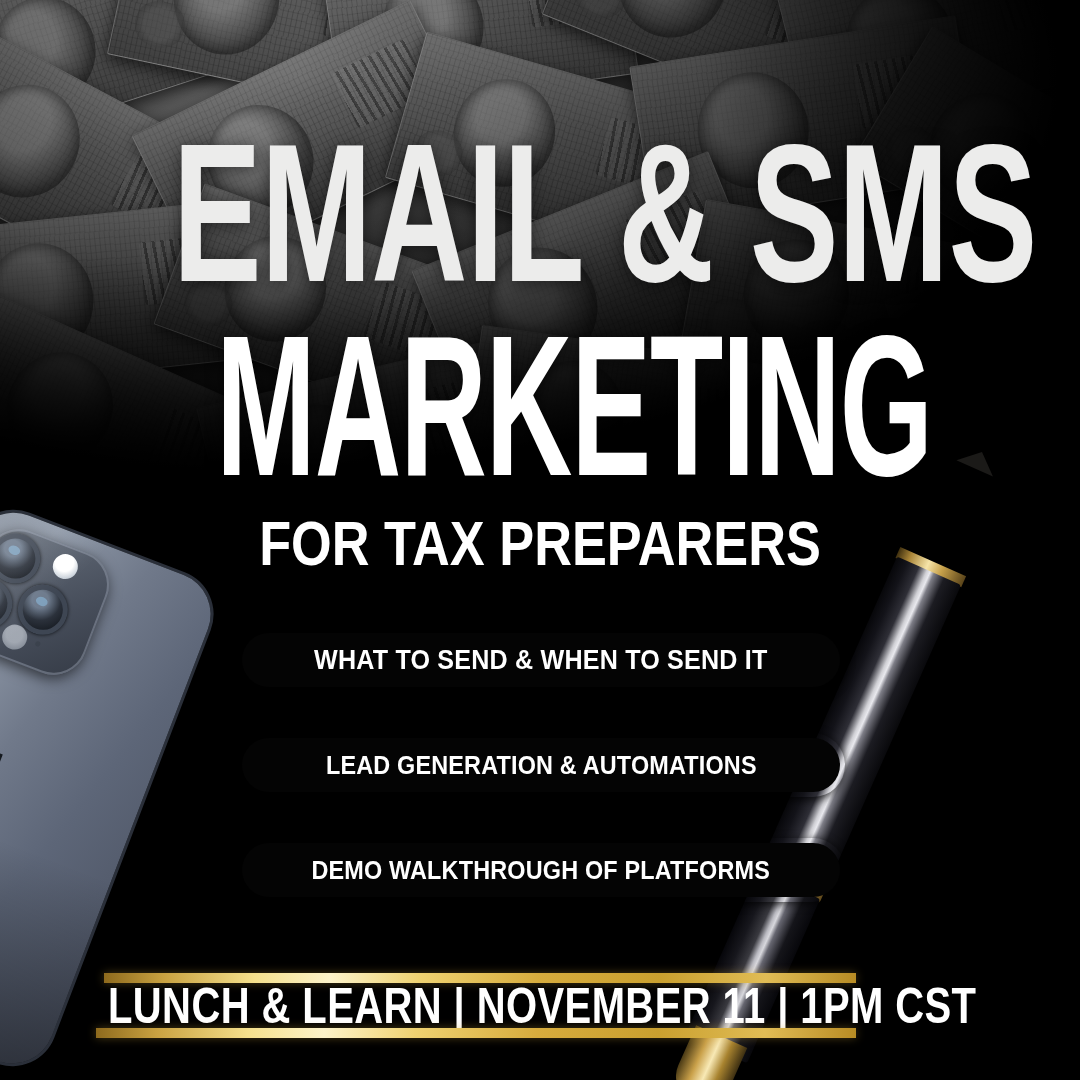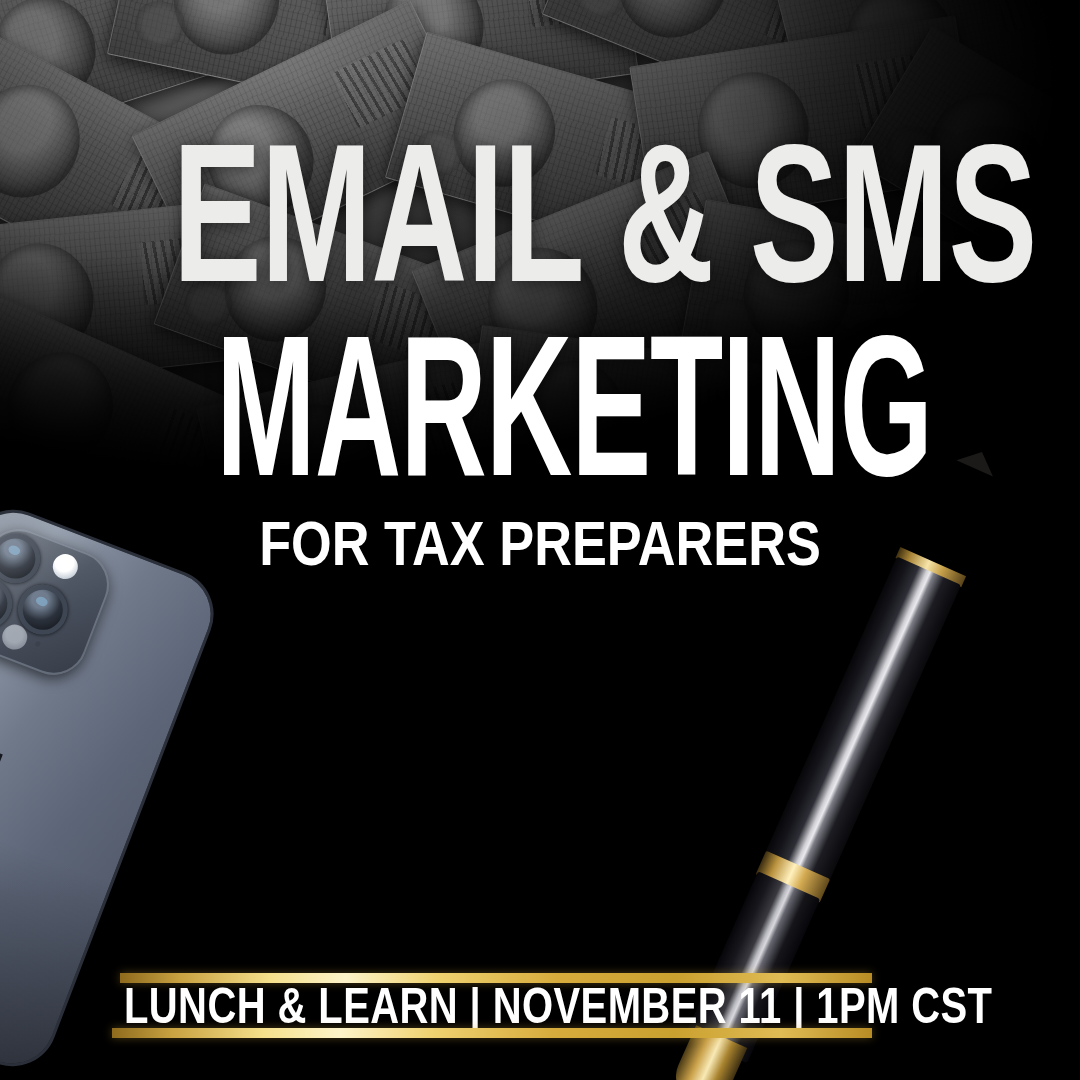--- a/index.html
+++ b/index.html
@@ -153,21 +153,21 @@
     font-size:27px;
     font-weight:700;
     letter-spacing:.2px;
     transform:scaleX(.93);
     white-space:nowrap;
   }
   .pill.wide .pill-label { font-size:26px; transform:scaleX(.9); }
 
   
   .banner {
-    position:absolute; left:16px; top:960px;
+    position:absolute; left:0; top:960px;
     width:856px; height:92px;
   }
   .gold-bar {
     position:absolute;
     left:104px; right:0;
     height:10px;
     background:linear-gradient(90deg,
         #8e6a1d 0%,
         #c9a241 8%,
         #f5e08c 20%,
@@ -410,20 +410,37 @@
     <div class="pen-body2"></div>
     <div class="pen-end"></div>
   </div>
 
   <div class="headline-wrap">
     <div class="title-1">EMAIL &amp; SMS</div>
     <div class="title-2">MARKETING</div>
     <div class="subtitle">FOR TAX PREPARERS</div>
   </div>
 
+  <div class="bullets">
+    <div class="pill">
+      <div class="pill-inner">
+        <span class="pill-label">WHAT TO SEND &amp; WHEN TO SEND IT</span>
+      </div>
+    </div>
+    <div class="pill wide">
+      <div class="pill-inner">
+        <span class="pill-label">LEAD GENERATION &amp;  AUTOMATIONS</span>
+      </div>
+    </div>
+    <div class="pill wide">
+      <div class="pill-inner">
+        <span class="pill-label">DEMO WALKTHROUGH OF PLATFORMS</span>
+      </div>
+    </div>
+  </div>
 
   <div class="banner">
     <div class="gold-bar top"></div>
     <div class="banner-text">LUNCH &amp; LEARN | NOVEMBER 11 | 1PM CST</div>
     <div class="gold-bar bottom"></div>
   </div>
 
 </div>
 
 </body></html>

